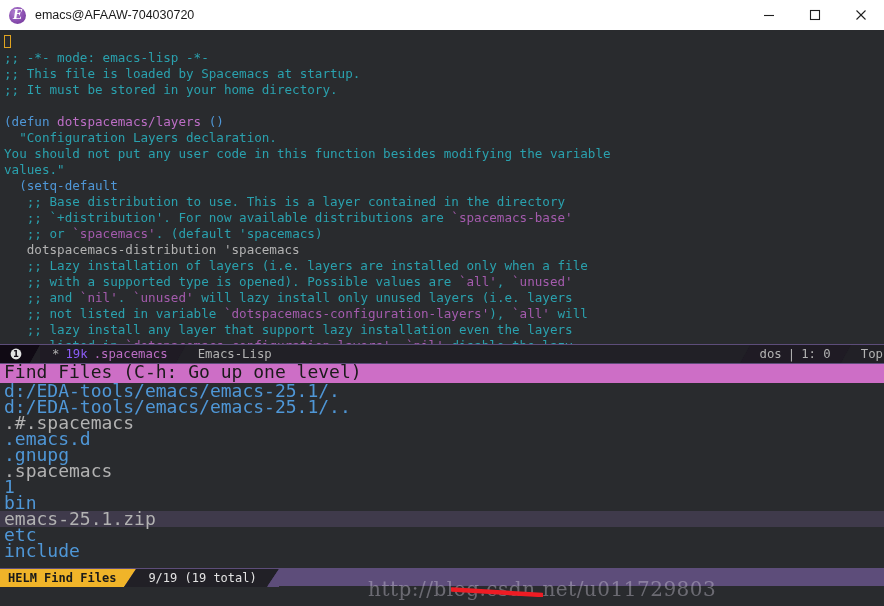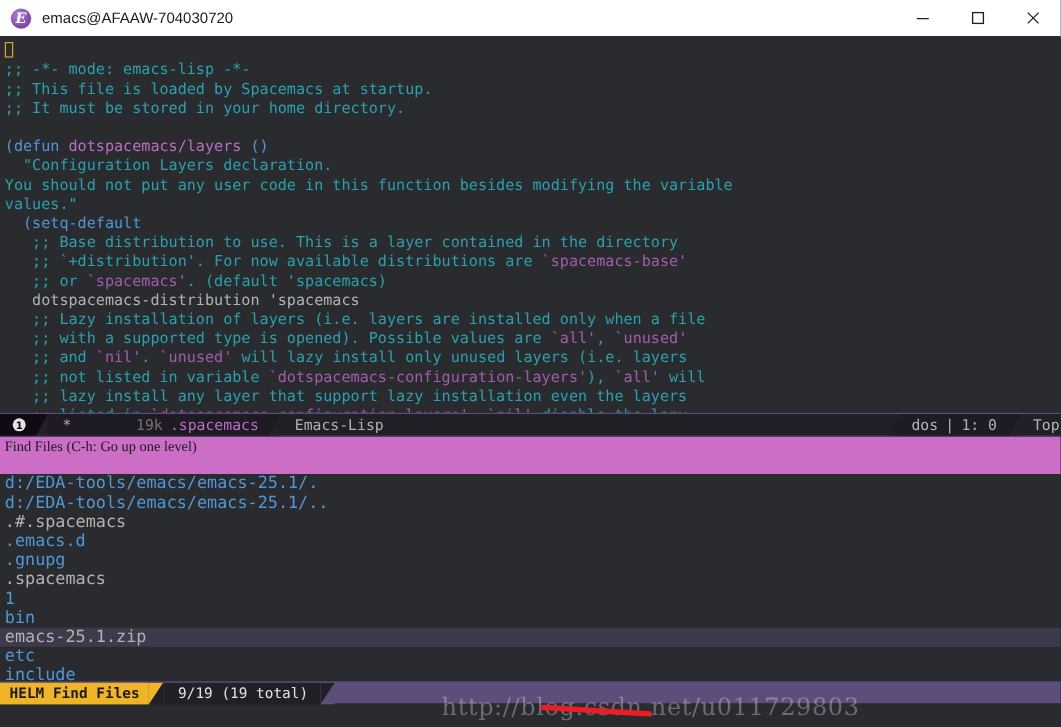--- a/index.html
+++ b/index.html
@@ -74,43 +74,43 @@
   .ml-arrow{width:10px;height:18px;flex:none;}
   .ml-buf{
     background:#1f1b24;height:18px;display:flex;align-items:center;
     padding:0 8px 0 12px;gap:6px;
   }
   .ml-mode{padding:0 10px 0 12px;color:#b2b2b2;}
   .ml-right{margin-left:auto;display:flex;align-items:center;height:18px;}
   .ml-pos{background:#1f1b24;height:18px;display:flex;align-items:center;padding:0 10px;}
   .ml-top{padding:0 1px 0 10px;color:#b2b2b2;}
   .star{color:#b2b2b2;}
-  .size{color:#737373;margin-left:48px;}
+  .size{color:#8b5cf6;}
   .bufname{color:#bc6ec5;}
 
   
   .helm{
     position:absolute;left:0;top:364px;width:884px;height:242px;
     background:#292b2e;overflow:hidden;
   }
   .helm-prompt{
     height:16px;background:#100a14;display:flex;align-items:center;
     font-size:12.6px;line-height:16px;padding-left:4px;white-space:pre;
   }
   .prompt-label{color:#4f97d7;font-weight:bold;}
   .prompt-value{color:#b2b2b2;}
   .prompt-cursor{
     display:inline-block;width:7px;height:15px;background:#e0a420;
     vertical-align:-3px;
   }
   .helm-source{
-    height:31px;background:#cd6ec6;color:#1a1a1a;
-    font-size:12px;line-height:16px;padding-left:4px;white-space:pre;font-family:Liberation Serif, serif;
-  }
-  .helm-list{font-size:14px;line-height:16px;}
+    height:19px;background:#cd6ec6;color:#1a1a1a;
+    font-size:18px;line-height:16px;padding-left:4px;white-space:pre;
+  }
+  .helm-list{font-size:18px;line-height:16px;}
   .helm-item{
     height:16px;padding-left:4px;white-space:pre;color:#4f97d7;
   }
   .helm-item.dir{color:#4f97d7;}
   .helm-item.file{color:#b2b2b2;}
   .helm-item.selected{background:#3f3a4b;color:#b2b2b2;}
 
   
   .helm-modeline{
     position:absolute;left:0;top:568px;width:884px;height:18px;

